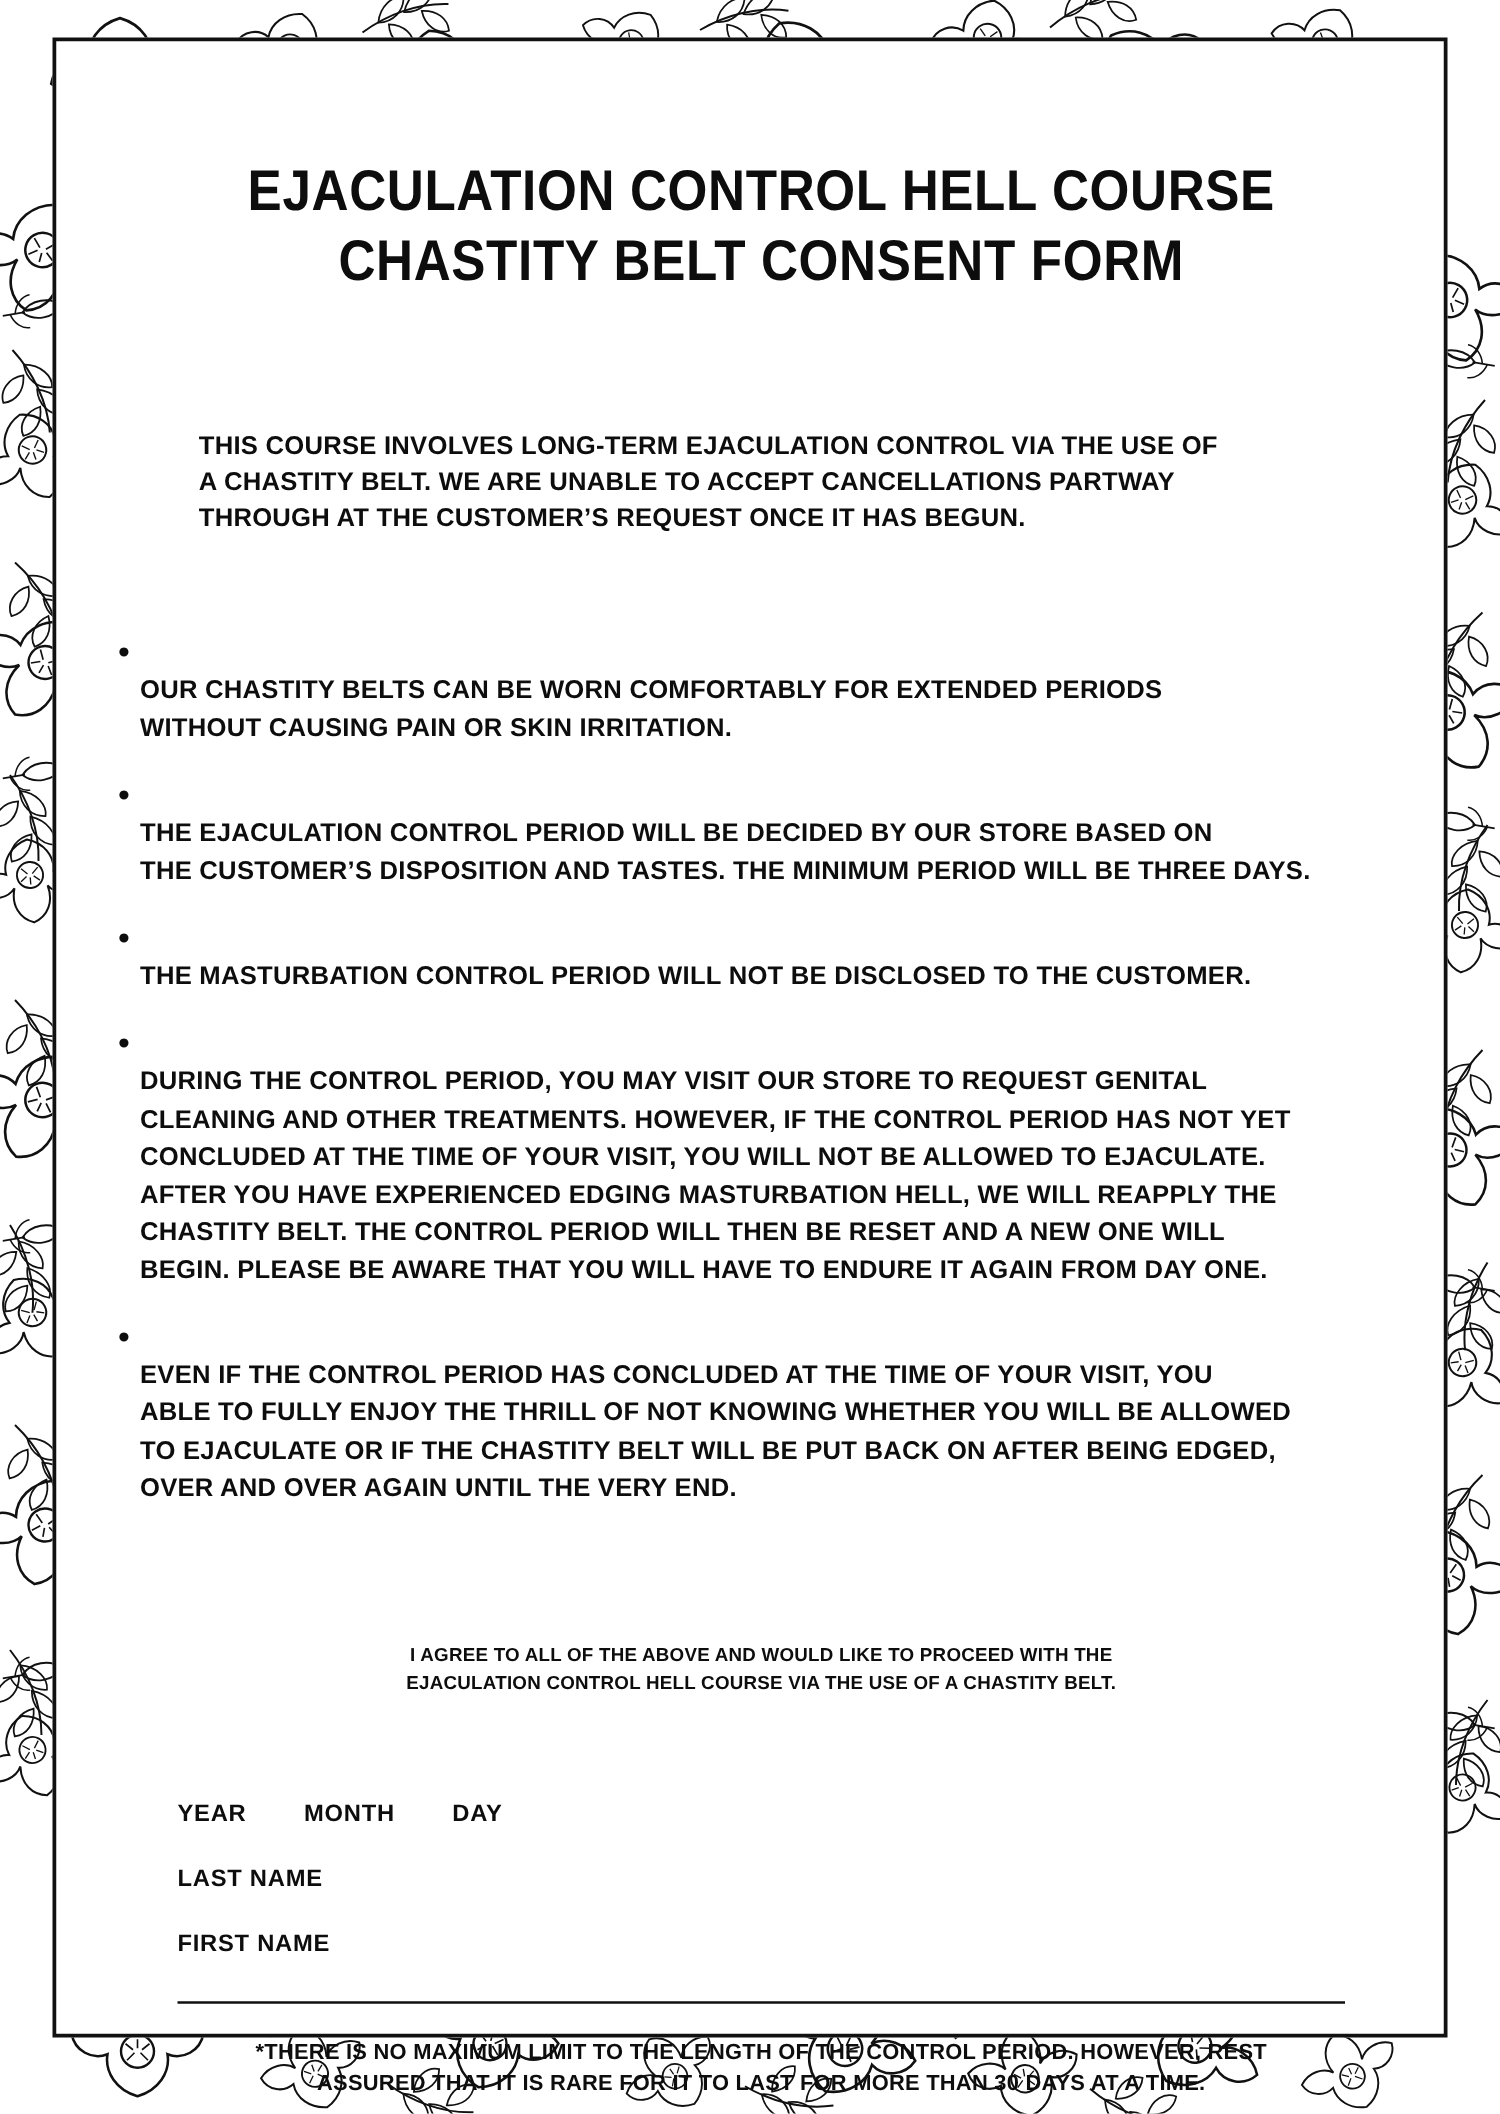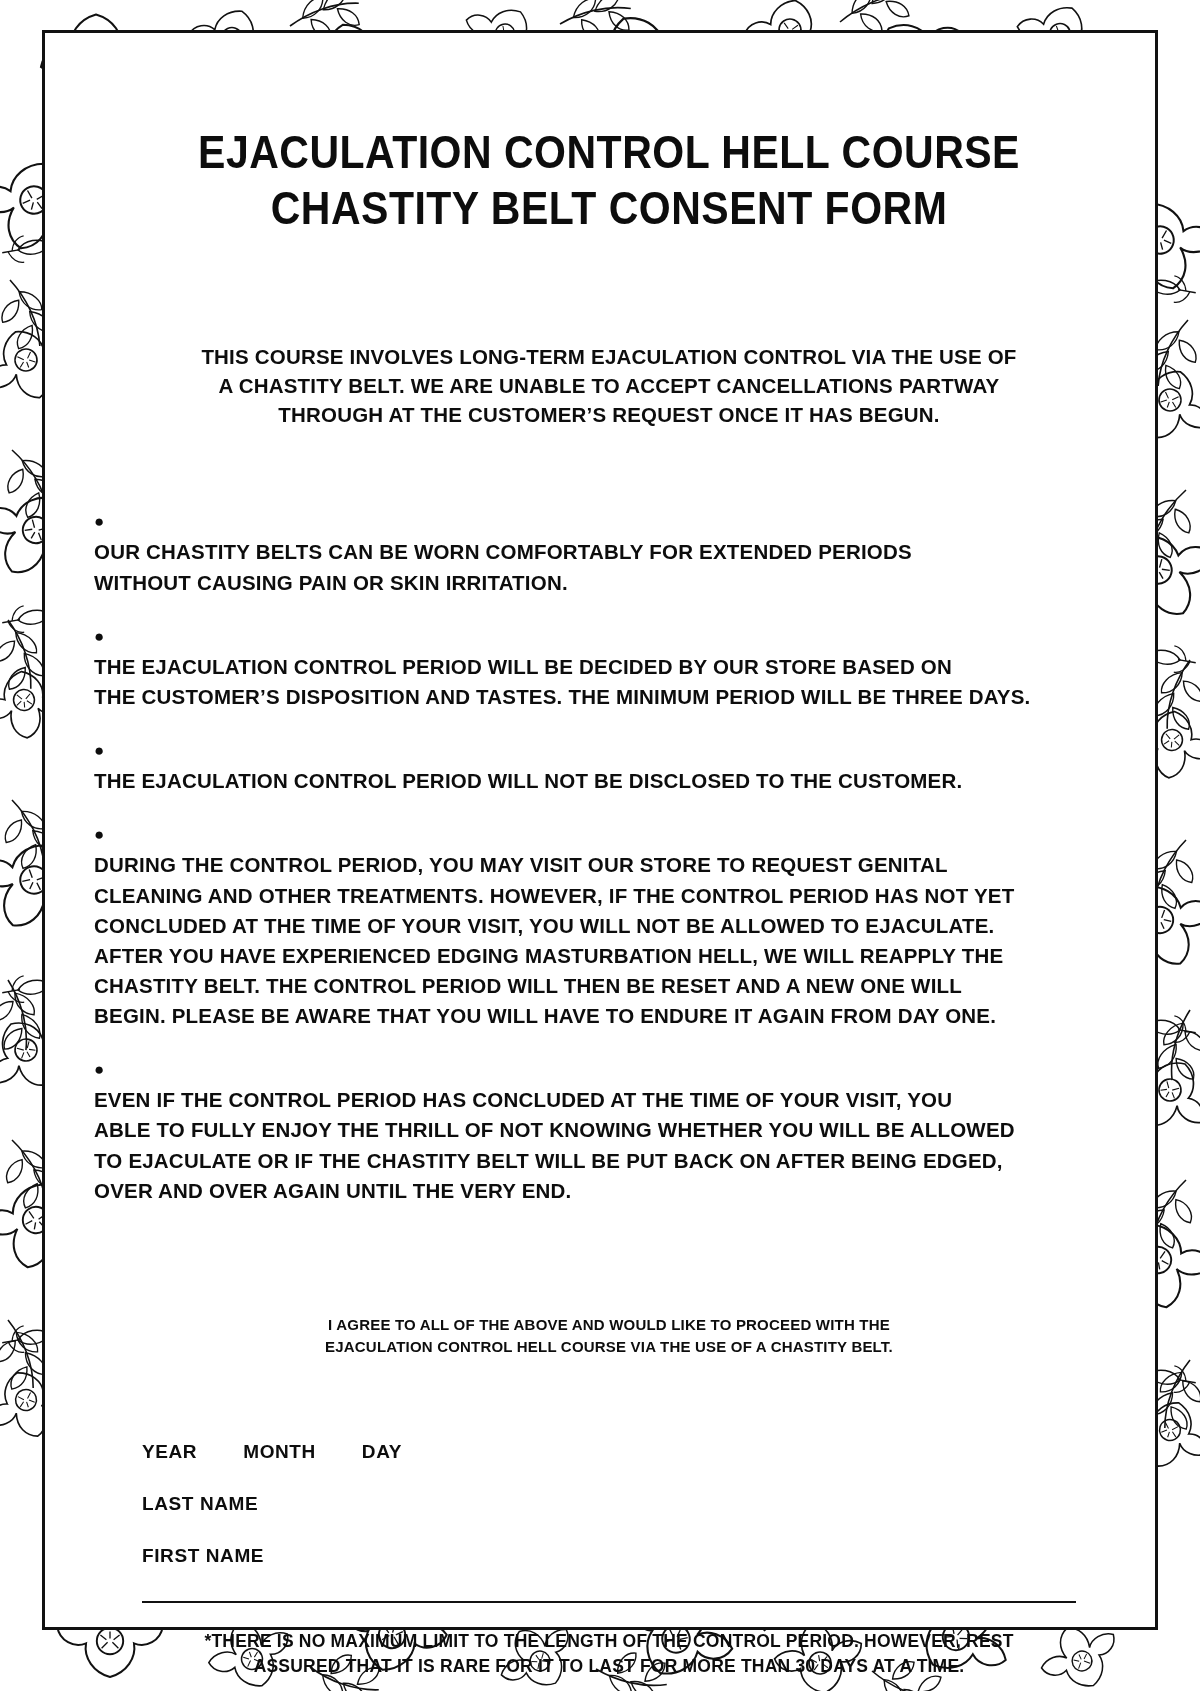--- a/index.html
+++ b/index.html
@@ -66,21 +66,21 @@
   }
   .title .line {
     display: block;
     white-space: nowrap;
   }
 
   
   .intro {
     margin: 118px auto 0 auto;
     width: 900px;
-    text-align: center;
+    text-align: left;
     font-size: 20.5px;
     line-height: 1.42;
     font-weight: 600;
     letter-spacing: 0.2px;
   }
   .intro .line { display: block; white-space: nowrap; }
 
   
   .clauses {
     margin-top: 78px;
@@ -91,21 +91,21 @@
     font-weight: 600;
     letter-spacing: 0.2px;
     margin-bottom: 24px;
     text-align: left;
   }
   .clause .bullet {
     font-size: 17px;
     vertical-align: 2px;
     margin-right: 7px;
   }
-  .clause .line { display: block; white-space: nowrap; }
+  .clause .line { display: block; white-space: nowrap; margin-left: 18px; }
   .clause .line:first-of-type { display: inline; }
 
   
   .agreement {
     margin: 108px auto 0 auto;
     width: 920px;
     text-align: center;
     font-size: 15px;
     line-height: 1.45;
     font-weight: 600;
@@ -285,21 +285,21 @@
         <span class="bullet">●</span><span class="line">OUR CHASTITY BELTS CAN BE WORN COMFORTABLY FOR EXTENDED PERIODS</span>
         <span class="line">WITHOUT CAUSING PAIN OR SKIN IRRITATION.</span>
       </p>
 
       <p class="clause">
         <span class="bullet">●</span><span class="line">THE EJACULATION CONTROL PERIOD WILL BE DECIDED BY OUR STORE BASED ON</span>
         <span class="line">THE CUSTOMER’S DISPOSITION AND TASTES. THE MINIMUM PERIOD WILL BE THREE DAYS.</span>
       </p>
 
       <p class="clause">
-        <span class="bullet">●</span><span class="line">THE EJACULATION CONTROL PERIOD WILL NOT BE DISCLOSED TO THE CUSTOMER.</span>
+        <span class="bullet">●</span><span class="line">THE MASTURBATION CONTROL PERIOD WILL NOT BE DISCLOSED TO THE CUSTOMER.</span>
       </p>
 
       <p class="clause">
         <span class="bullet">●</span><span class="line">DURING THE CONTROL PERIOD, YOU MAY VISIT OUR STORE TO REQUEST GENITAL</span>
         <span class="line">CLEANING AND OTHER TREATMENTS. HOWEVER, IF THE CONTROL PERIOD HAS NOT YET</span>
         <span class="line">CONCLUDED AT THE TIME OF YOUR VISIT, YOU WILL NOT BE ALLOWED TO EJACULATE.</span>
         <span class="line">AFTER YOU HAVE EXPERIENCED EDGING MASTURBATION HELL, WE WILL REAPPLY THE</span>
         <span class="line">CHASTITY BELT. THE CONTROL PERIOD WILL THEN BE RESET AND A NEW ONE WILL</span>
         <span class="line">BEGIN. PLEASE BE AWARE THAT YOU WILL HAVE TO ENDURE IT AGAIN FROM DAY ONE.</span>
       </p>

